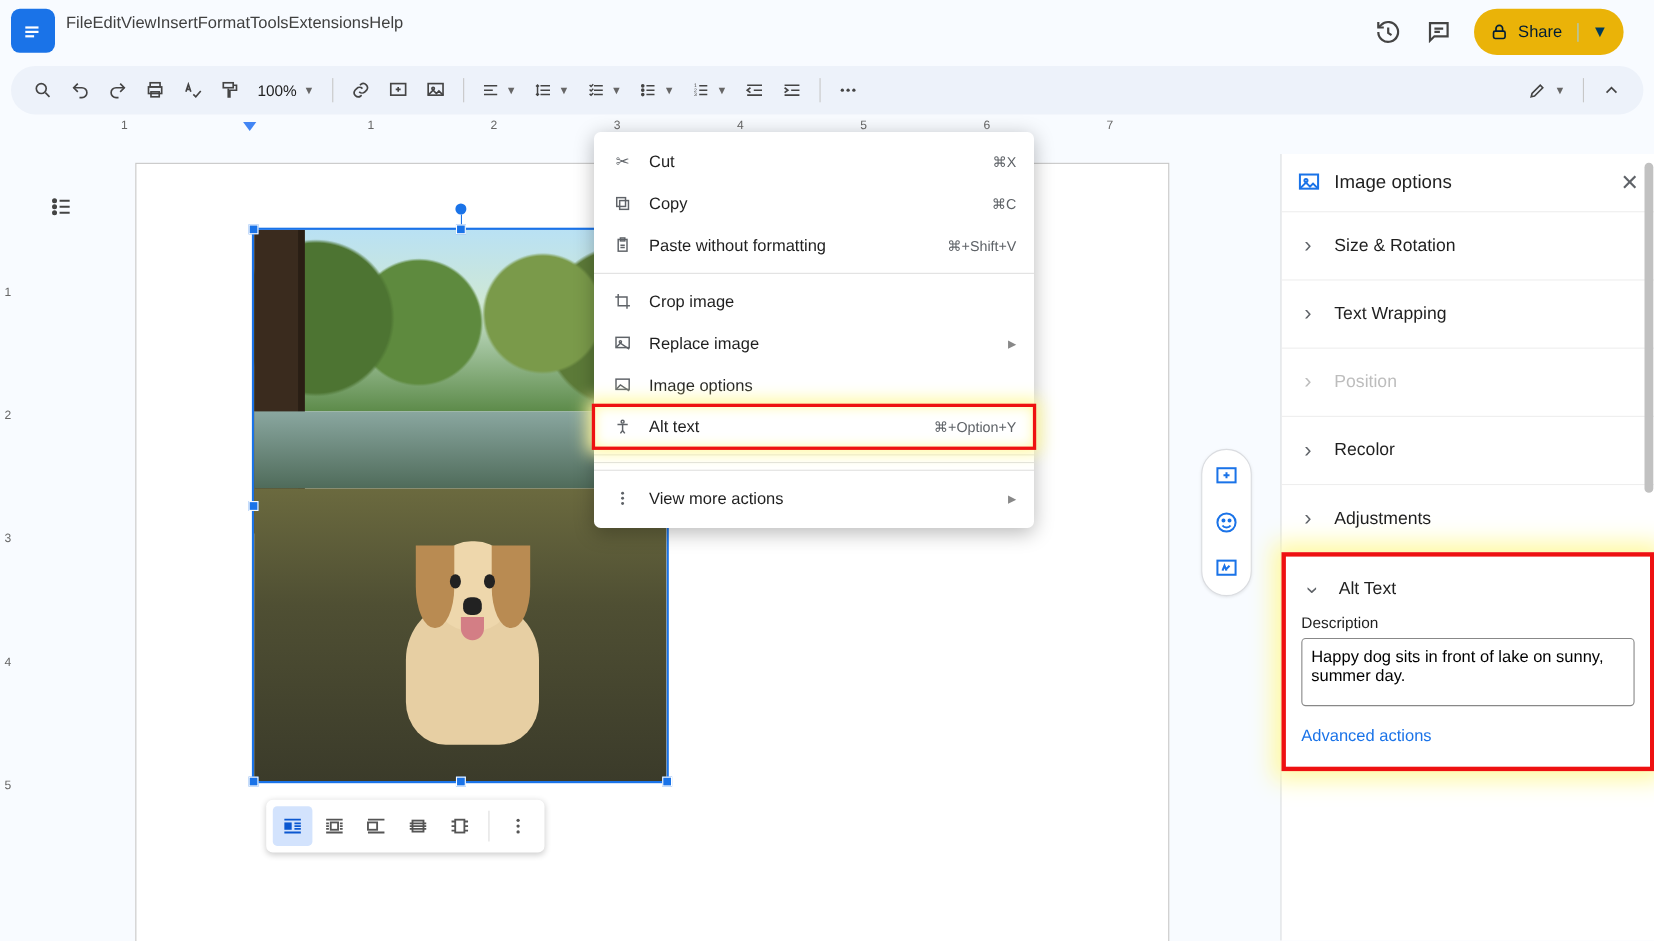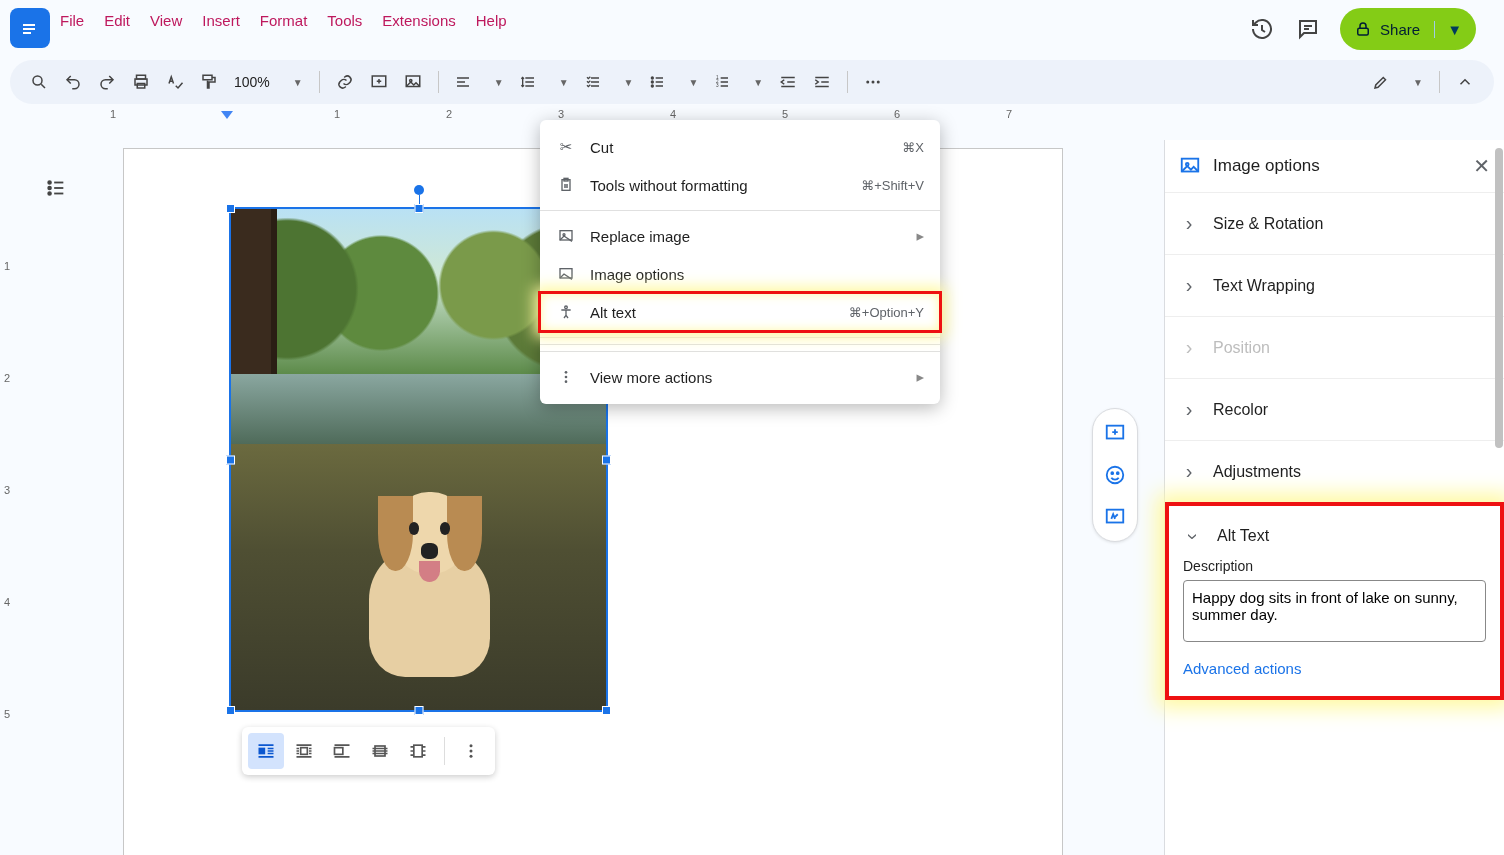--- a/index.html
+++ b/index.html
@@ -6,31 +6,31 @@
   *{box-sizing:border-box;}
 
   
   .titlebar{display:flex;align-items:flex-start;padding:8px 10px 0 10px;}
   .doclogo{width:40px;height:40px;border-radius:8px;background:#1a73e8;display:flex;align-items:center;justify-content:center;margin-right:10px;}
   .doclogo svg{fill:#fff;}
   .titleblock{display:flex;flex-direction:column;}
   .titlerow{display:flex;align-items:center;gap:12px;}
   .doctitle{font-size:18px;color:#444;}
   .titlerow .ticon{color:#777;}
-  .menubar{display:flex;gap:20px;font-size:15px;color:#be185d;margin-top:4px;}
+  .menubar{display:flex;font-size:15px;color:#404040;margin-top:4px;}
   .menubar span{cursor:pointer;}
   .rightactions{margin-left:auto;display:flex;align-items:center;gap:18px;padding-right:18px;}
   .ricon{width:28px;height:28px;display:flex;align-items:center;justify-content:center;color:#444;}
-  .sharebtn{background:#84cc16;border-radius:40px;height:42px;display:flex;align-items:center;padding:0 14px;font-size:15px;color:#001d35;gap:8px;}
+  .sharebtn{background:#eab308;border-radius:40px;height:42px;display:flex;align-items:center;padding:0 14px;font-size:15px;color:#001d35;gap:8px;}
   .sharebtn .chev{border-left:1px solid #a0cde6;padding-left:12px;margin-left:6px;color:#003b5c;}
 
   
   .toolbar{margin:10px 10px 0 10px;background:#edf2fa;border-radius:40px;height:44px;display:flex;align-items:center;padding:0 14px;gap:4px;color:#444;}
   .tb{width:30px;height:30px;display:flex;align-items:center;justify-content:center;border-radius:4px;cursor:pointer;}
-  .tb-wide{width:auto;padding:0 6px;gap:21px;}
+  .tb-wide{width:auto;padding:0 6px;gap:4px;}
   .tb-sep{width:1px;height:22px;background:#c7c7c7;margin:0 6px;}
   .tb.last{margin-left:auto;}
   .zoom{font-size:14px;color:#222;}
   .carets{font-size:10px;color:#666;margin-left:2px;}
 
   
   .ruler{position:relative;height:22px;margin:2px 0 0 20px;font-size:11px;color:#666;}
   .ruler .lab{position:absolute;top:2px;}
 
   
@@ -480,29 +480,48 @@
 
 <div class="ctxmenu">
   <div class="mi">
       <span class="mico">✂</span>
       <span>Cut</span>
       <span class="short">⌘X</span>
     </div>
   <div class="mi">
       <span class="mico">
         <svg width="16" height="16" viewBox="0 0 24 24" fill="none" stroke="#5f6368" stroke-width="2">
+          <rect x="8" y="8" width="12" height="12"></rect>
+          <rect x="4" y="4" width="12" height="12"></rect>
+        </svg>
+      </span>
+      <span>Copy</span>
+      <span class="short">⌘C</span>
+    </div>
+  <div class="mi">
+      <span class="mico">
+        <svg width="16" height="16" viewBox="0 0 24 24" fill="none" stroke="#5f6368" stroke-width="2">
           <rect x="6" y="4" width="12" height="16"></rect>
           <rect x="9" y="2" width="6" height="4"></rect>
           <path d="M9 12h6M9 15h6"></path>
         </svg>
       </span>
-      <span>Tools without formatting</span>
+      <span>Paste without formatting</span>
       <span class="short">⌘+Shift+V</span>
     </div>
   <div class="msep"></div>
+  <div class="mi">
+      <span class="mico">
+        <svg width="16" height="16" viewBox="0 0 24 24" fill="none" stroke="#5f6368" stroke-width="2">
+          <path d="M6 2v16h16"></path>
+          <path d="M2 6h16v16"></path>
+        </svg>
+      </span>
+      <span>Crop image</span>
+    </div>
   <div class="mi">
       <span class="mico">
         <svg width="16" height="16" viewBox="0 0 24 24" fill="none" stroke="#5f6368" stroke-width="2">
           <rect x="3" y="4" width="18" height="14"></rect>
           <circle cx="9" cy="10" r="1.5"></circle>
           <path d="M3 18l6-6 12 8"></path>
         </svg>
       </span>
       <span>Replace image</span>
       <span class="arr">▸</span>

